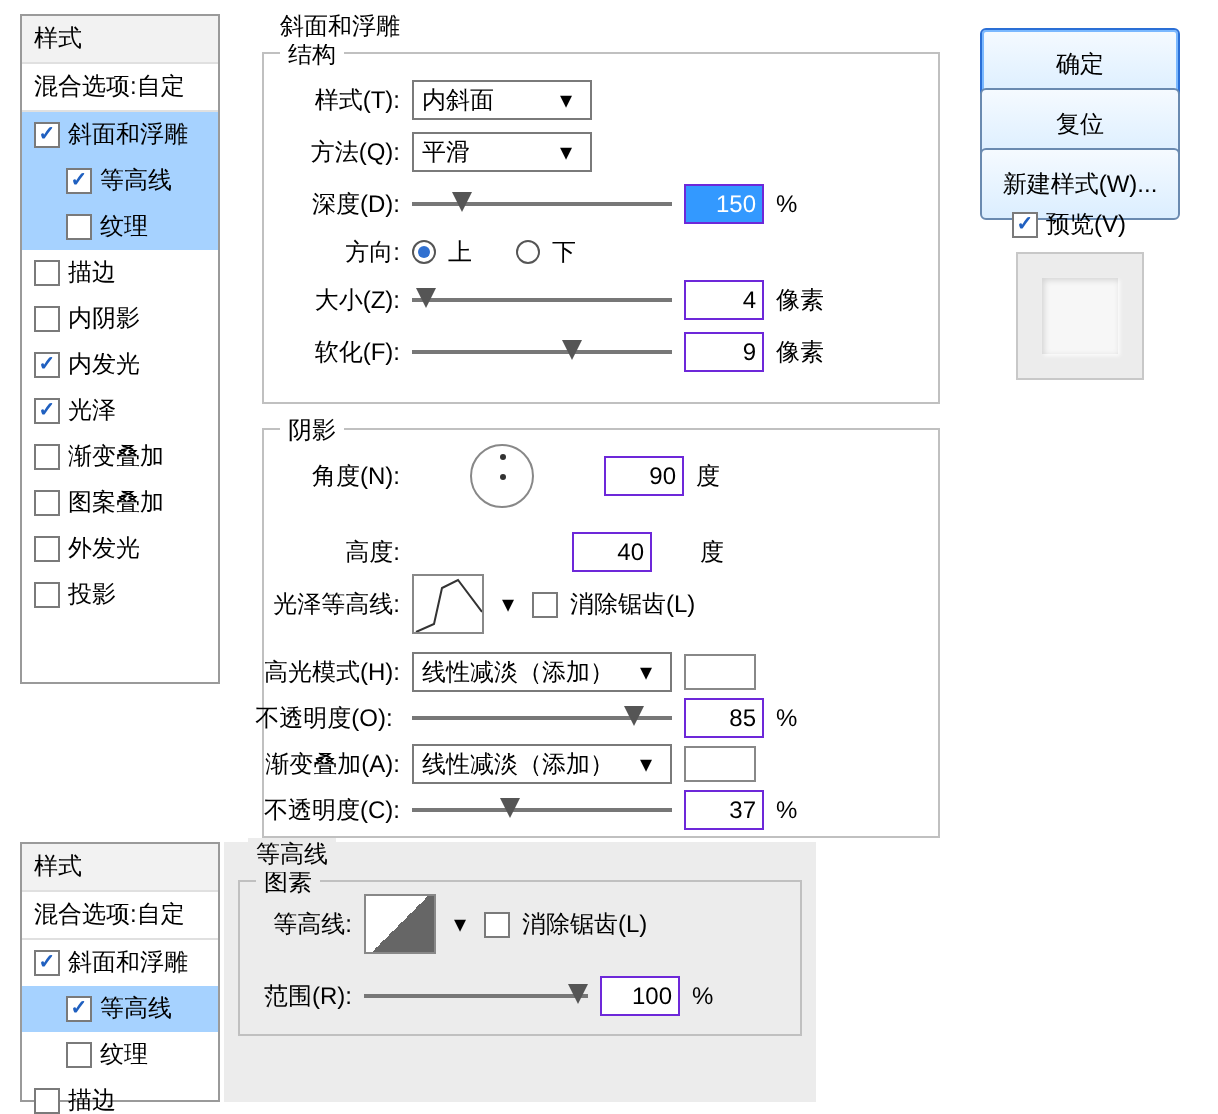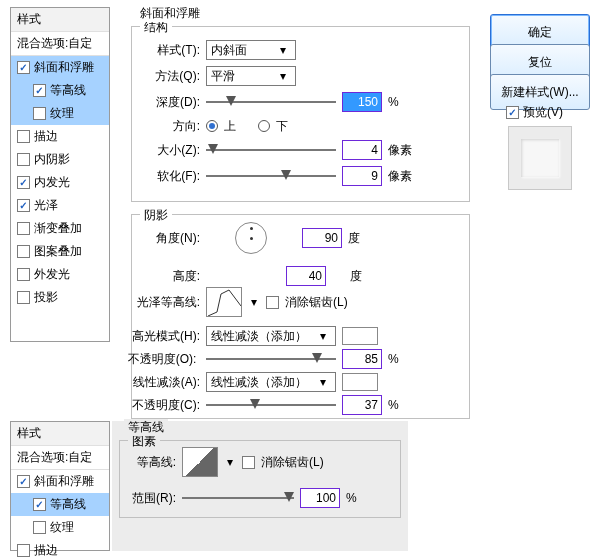--- a/index.html
+++ b/index.html
@@ -238,21 +238,21 @@
     <span class="label" style="width:76px;text-align:center;">不透明度(O):</span>
     <span class="slider-track">
         <span class="bar"></span>
         <span class="thumb" style="left:106px;"></span>
       </span>
     <span class="numbox">85</span>
     <span class="unit">%</span>
   </div>
 
   <div class="row" style="left:-8px; top:156px;">
-    <span class="label" style="width:76px;">线性减淡(A):</span>
+    <span class="label" style="width:76px;">渐变叠加(A):</span>
     <span class="select" style="width:130px;">
       <span>线性减淡（添加）</span>
       <span class="dropdown-arrow">▾</span>
     </span>
     <span class="swatch-white"></span>
   </div>
 
   <div class="row" style="left:-8px; top:179px;">
     <span class="label" style="width:76px;">不透明度(C):</span>
     <span class="slider-track">

